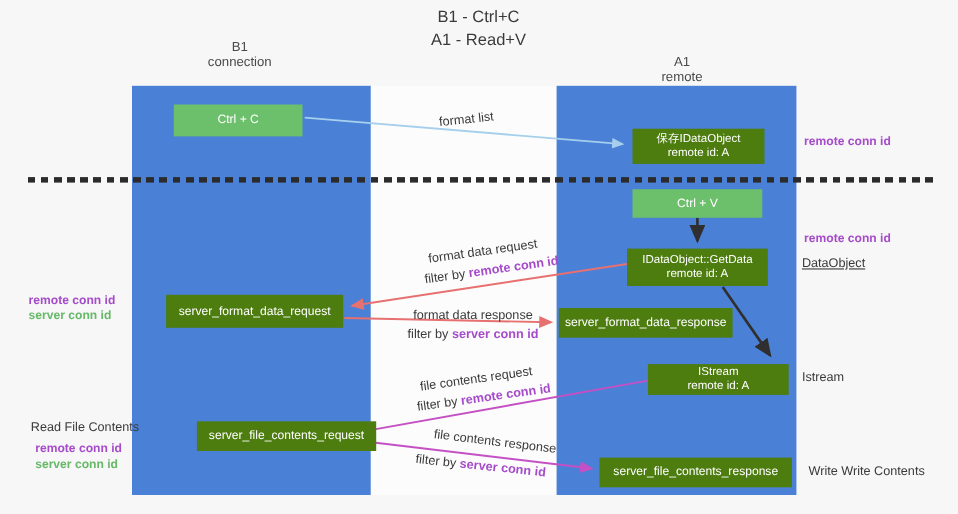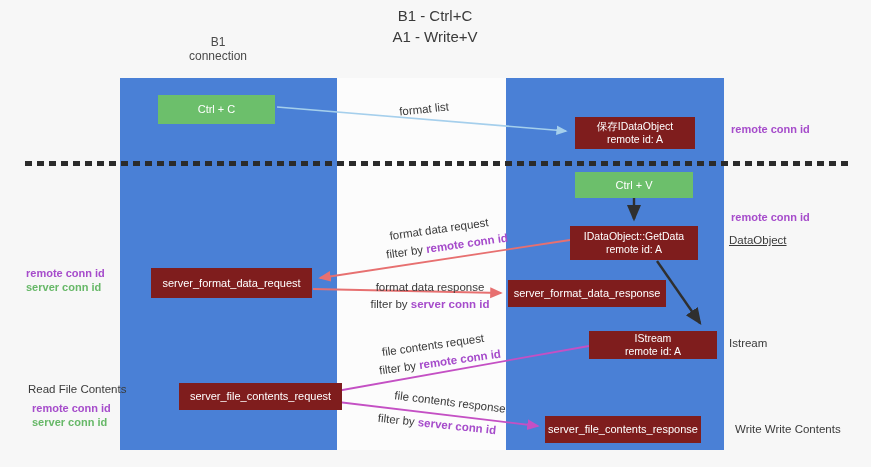--- a/index.html
+++ b/index.html
@@ -22,42 +22,46 @@
 
   .dashed-sep{position:absolute;left:25px;top:161px;width:826px;height:5px;z-index:2;
     background:repeating-linear-gradient(90deg,#2b2b2b 0 7px,transparent 7px 12px);}
 
   svg.arrows{position:absolute;left:0;top:0;z-index:2;}
 
   .node{position:absolute;display:flex;flex-direction:column;align-items:center;
     justify-content:center;color:#ffffff;font-size:11px;text-align:center;
     line-height:13px;z-index:3;}
   .node.green{background:#6cbf6b;}
-  .node.orange{background:#7f1d1d;}
+  .node.orange{background:#4d7c0f;}
 
   .flabel{position:absolute;white-space:nowrap;font-size:11.5px;color:#3a3a3a;z-index:4;}
   .ptext{color:#a64ccb;font-weight:bold;}
   .ann{position:absolute;white-space:nowrap;font-size:11px;color:#3a3a3a;z-index:4;}
   .ann.purple{color:#a64ccb;font-weight:bold;}
   .ann.green{color:#67b868;font-weight:bold;}
   .ann.plain{font-size:11.5px;}
 </style>
 </head>
 <body>
 
 <div id="canvas">
 
   <div class="title-block">
     <div>B1 - Ctrl+C</div>
-    <div>A1 - Write+V</div>
+    <div>A1 - Read+V</div>
   </div>
 
   <div class="col-header left">
     <div>B1</div>
     <div>connection</div>
+  </div>
+  <div class="col-header right">
+    <div>A1</div>
+    <div>remote</div>
   </div>
 
   <div class="mid-strip"></div>
   <div class="lifeline left"></div>
   <div class="lifeline right"></div>
 
   <div class="dashed-sep"></div>
 
   <svg class="arrows" width="871" height="467">
     <defs>
@@ -111,21 +115,21 @@
 
   <div class="node orange" style="left:589px;top:331px;width:128px;height:28px;font-size:10.5px;">
     <div>IStream</div>
     <div>remote id: A</div>
   </div>
 
   <div class="node orange" style="left:149px;top:383px;width:163px;height:27px;margin-left:30px;">
     <div>server_file_contents_request</div>
   </div>
 
-  <div class="node orange" style="left:545px;top:416px;width:156px;height:27px;">
+  <div class="node orange" style="left:545px;top:416px;width:175px;height:27px;">
     <div>server_file_contents_response</div>
   </div>
 
   <div class="flabel" style="left:424px;top:109px;transform:translate(-50%,-50%) rotate(-6deg);">format list</div>
 
   <div class="flabel" style="left:439px;top:229px;transform:translate(-50%,-50%) rotate(-8deg);">format data request</div>
   <div class="flabel" style="left:447px;top:246px;transform:translate(-50%,-50%) rotate(-8deg);"><span>filter by </span><span class="ptext">remote conn id</span></div>
 
   <div class="flabel" style="left:430px;top:287px;transform:translate(-50%,-50%);">format data response</div>
   <div class="flabel" style="left:430px;top:304px;transform:translate(-50%,-50%);"><span>filter by </span><span class="ptext">server conn id</span></div>

